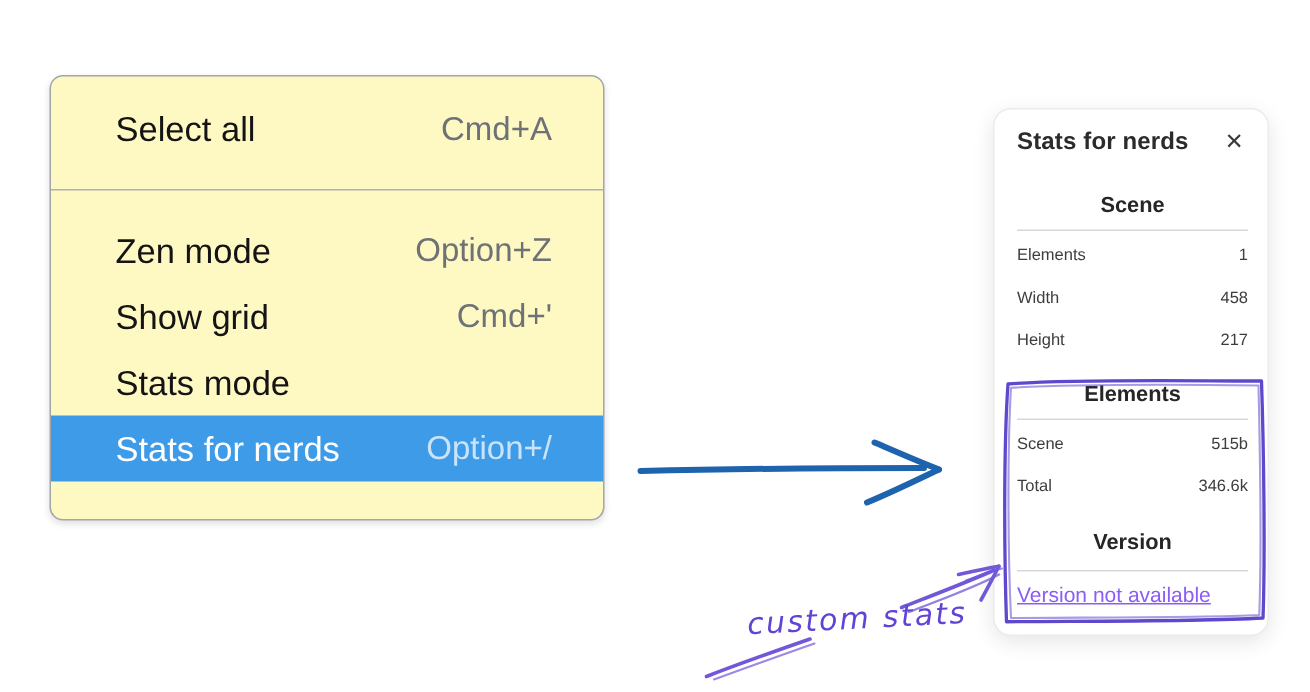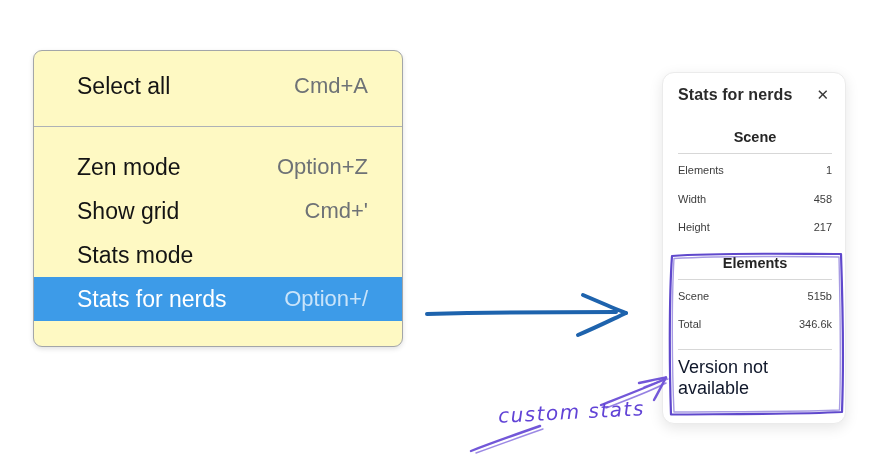--- a/index.html
+++ b/index.html
@@ -63,21 +63,21 @@
   .sp-heading.h-scene   { margin-top: 25px; }
   .sp-heading.h-storage { margin-top: 13px; }
   .sp-heading.h-version { margin-top: 15px; }
   .sp-hr { border: none; border-top: 1px solid #d7d7d7; margin-top: 8px; }
   .sp-hr.hr-version { margin-top: 10px; }
   .sp-row {
     display: flex; justify-content: space-between; align-items: center;
     height: 28.5px; font-size: 11px; color: #3d3d3d;
   }
   .sp-rows { margin-top: 2px; }
-  .sp-note { margin-top: 7px; font-size: 18px; color: #0f172a; }
+  .sp-note { margin-top: 7px; font-size: 14px; color: #8b5cf6; text-decoration: underline; }
 
   
   .overlay {
     position: absolute; inset: 0; width: 873px; height: 461px;
     pointer-events: none; z-index: 10;
   }
   .custom-stats-label {
     position: absolute; left: 498px; top: 400px;
     color: #6143d6;
     font-family: "DejaVu Sans", sans-serif;
@@ -146,20 +146,21 @@
       <div class="sp-row">
         <span>Scene</span>
         <span>515b</span>
       </div>
       <div class="sp-row">
         <span>Total</span>
         <span>346.6k</span>
       </div>
     </div>
 
+    <div class="sp-heading h-version">Version</div>
     <hr class="sp-hr hr-version">
     <div class="sp-note">Version not available</div>
   </div>
 
   <svg class="overlay" viewBox="0 0 873 461" xmlns="http://www.w3.org/2000/svg">
 
     <g stroke="#1e63ad" stroke-width="4" fill="none" stroke-linecap="round">
       <path d="M 427 314 C 490 312.5, 555 312, 616 312"></path>
       <path d="M 583 295 C 597 301, 613 308, 626 313"></path>
       <path d="M 626 313 C 611 320, 595 328, 578 335"></path>

